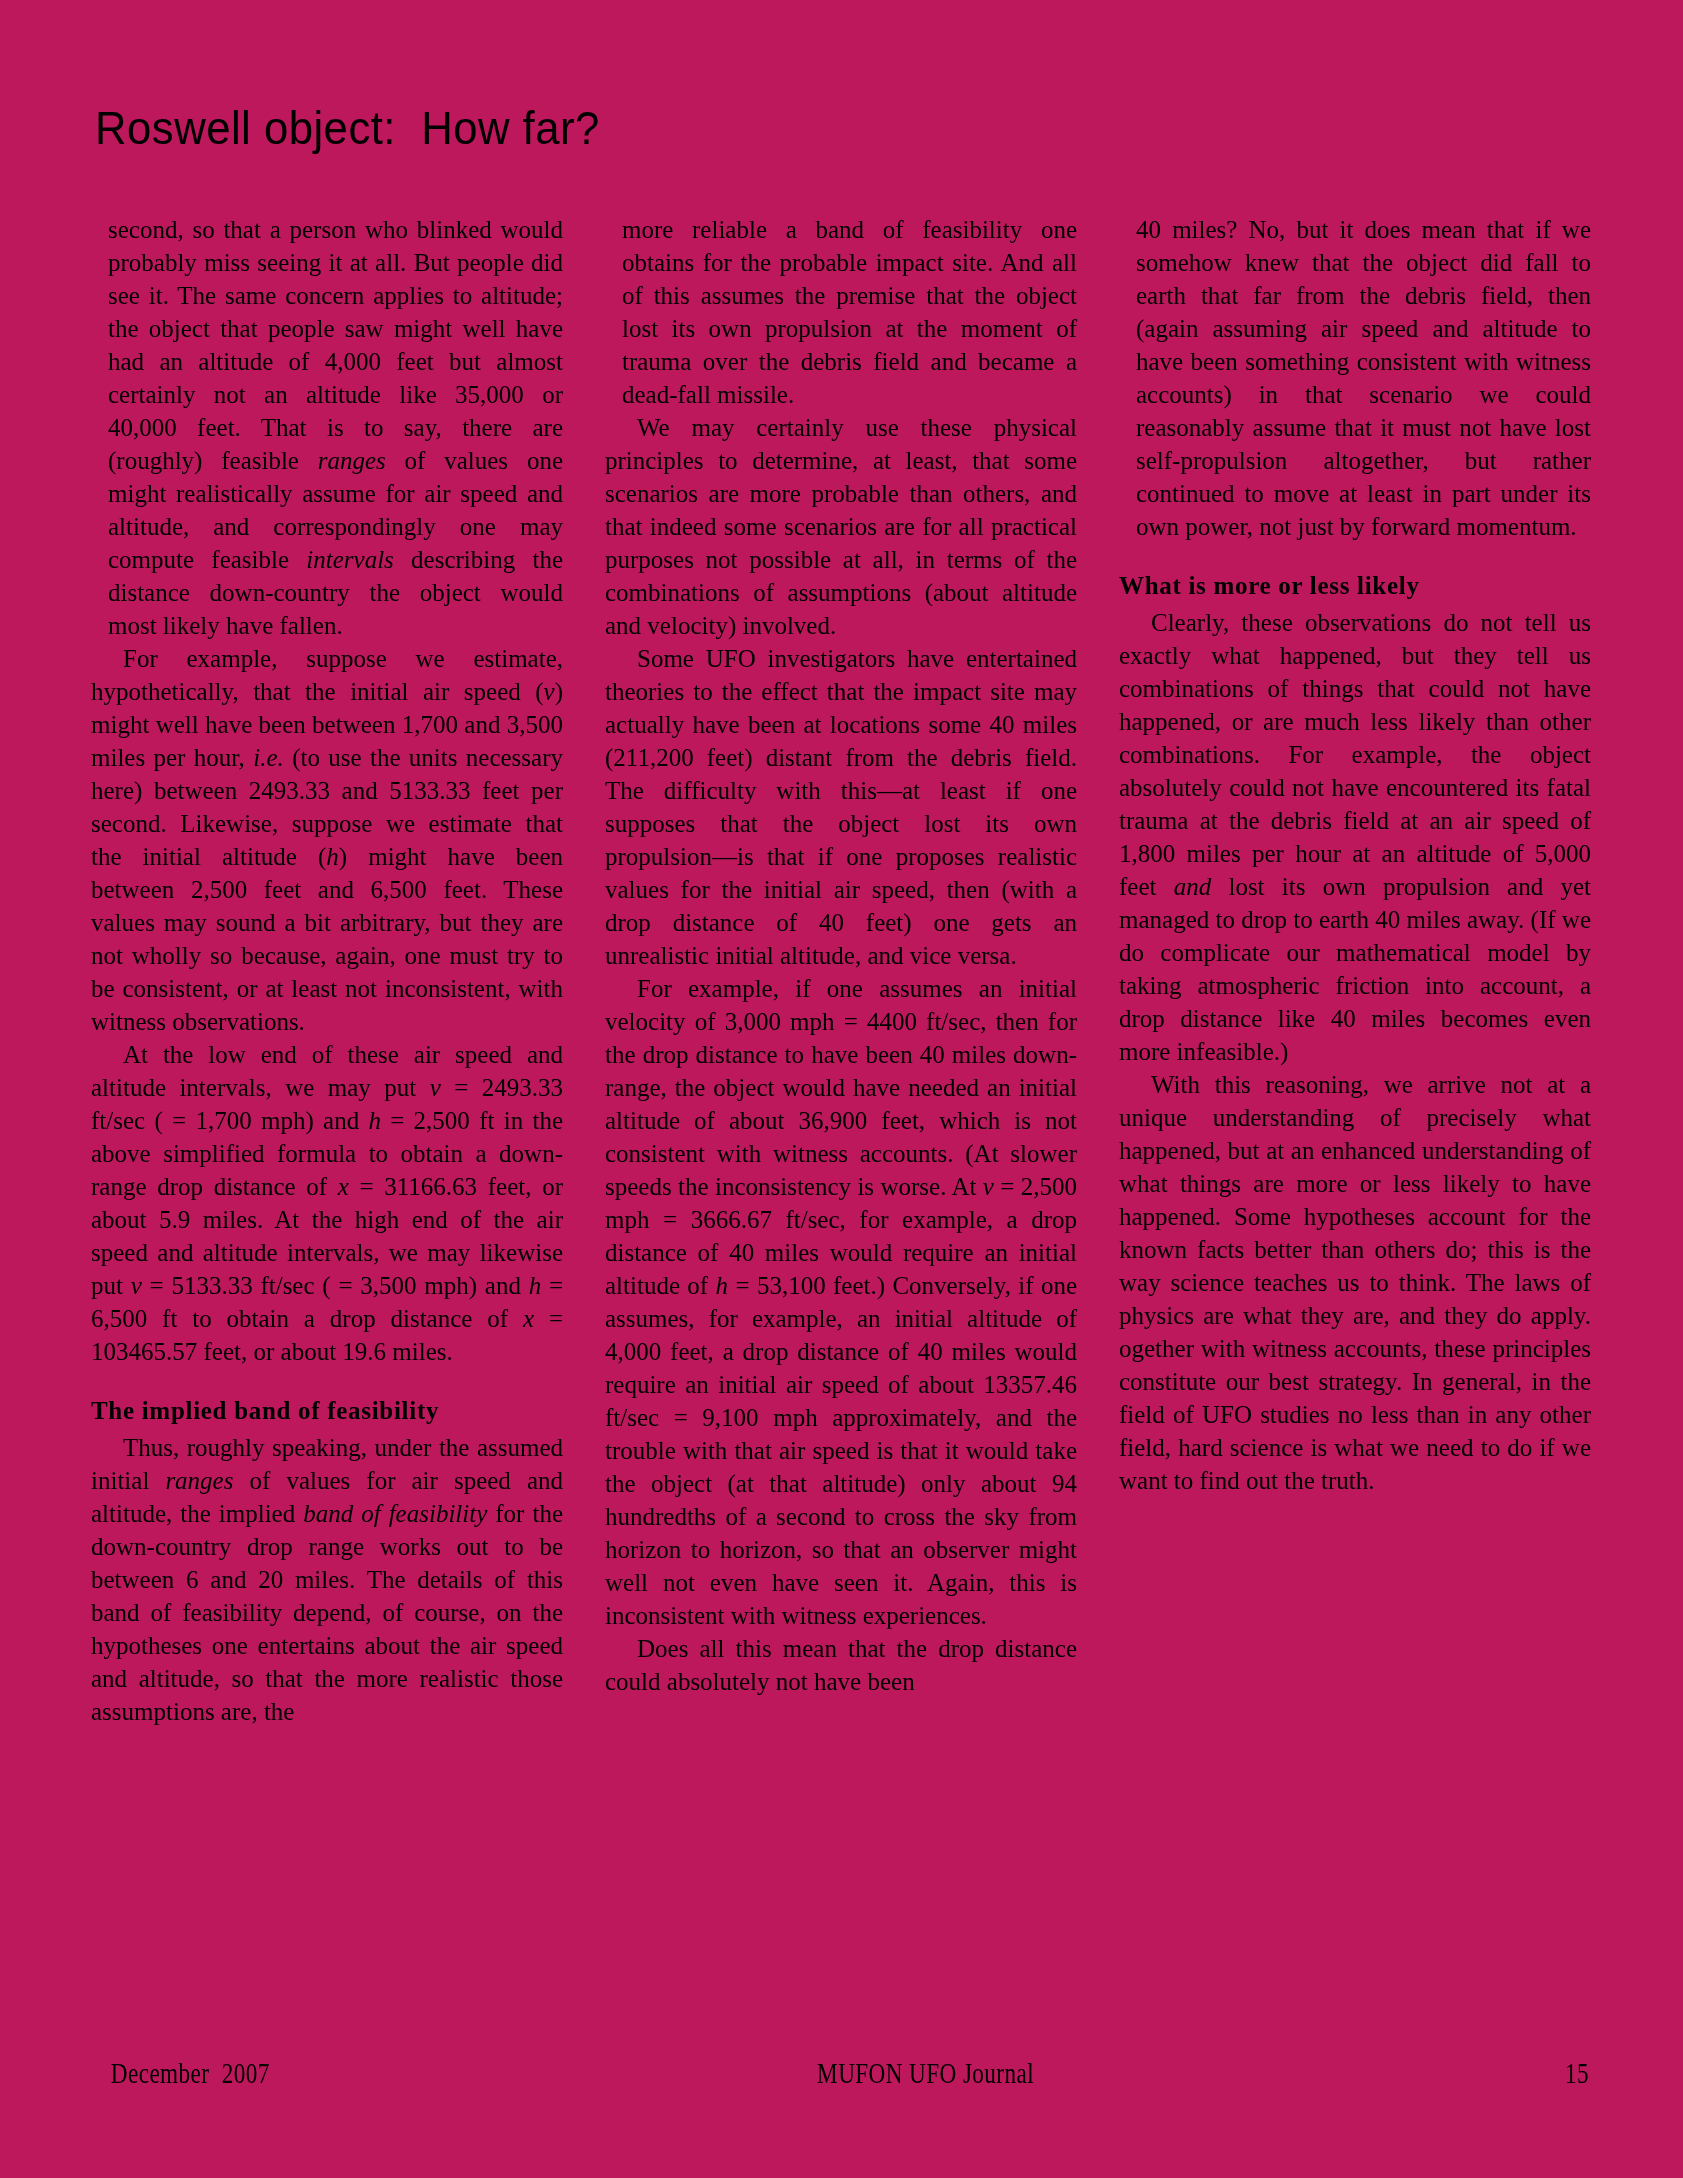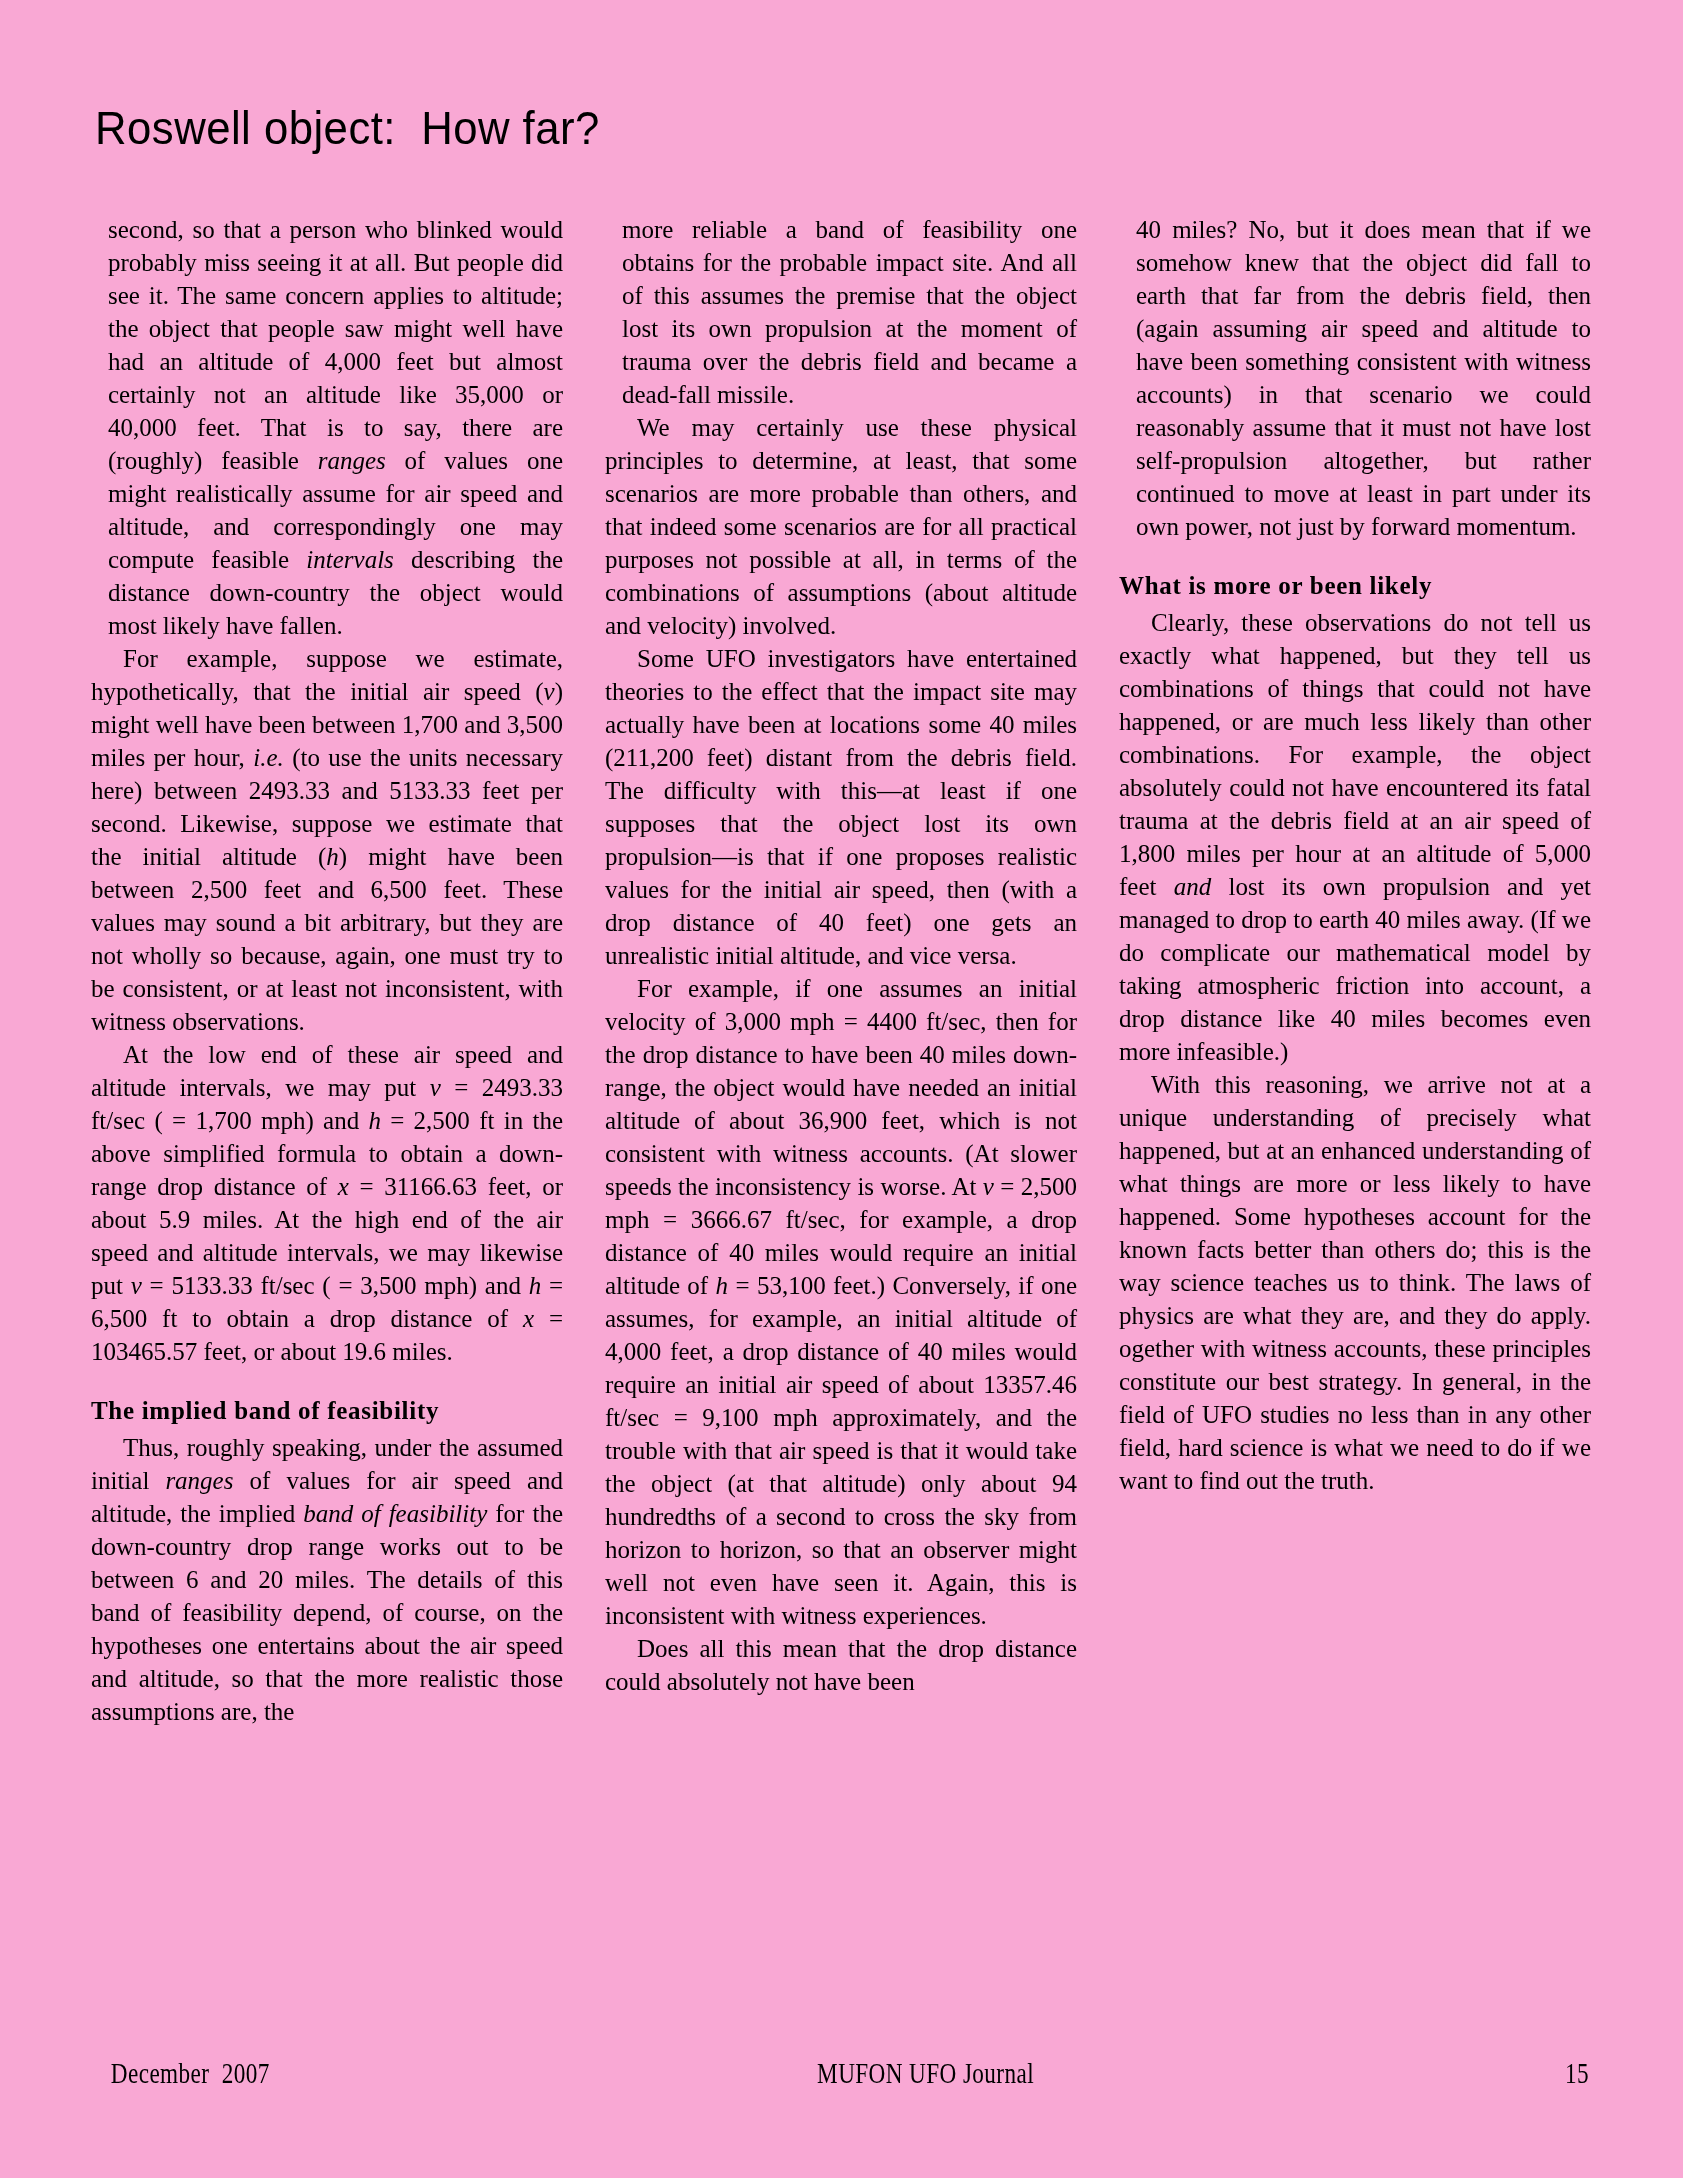--- a/index.html
+++ b/index.html
@@ -4,21 +4,21 @@
 <style>
   html, body {
     margin: 0;
     padding: 0;
     background: #ffffff;
   }
   .page {
     position: relative;
     width: 1683px;
     height: 2178px;
-    background: #f9a8d4;
+    background: #be185d;
     box-sizing: border-box;
     padding: 8px;
     overflow: hidden;
     font-family: "Liberation Serif", "DejaVu Serif", serif;
     color: #000000;
   }
 
   
   .masthead {
     position: absolute;
@@ -142,21 +142,21 @@
     <div class="col">
       <p class="noindent">more reliable a band of feasibility one obtains for the probable impact site. And all of this assumes the premise that the object lost its own propulsion at the moment of trauma over the debris field and became a dead-fall missile.</p>
       <p class="indent">We may certainly use these physical principles to determine, at least, that some scenarios are more probable than others, and that indeed some scenarios are for all practical purposes not possible at all, in terms of the combinations of assumptions (about altitude and velocity) involved.</p>
       <p class="indent">Some UFO investigators have entertained theories to the effect that the impact site may actually have been at locations some 40 miles (211,200 feet) distant from the debris field. The difficulty with this—at least if one supposes that the object lost its own propulsion—is that if one proposes realistic values for the initial air speed, then (with a drop distance of 40 feet) one gets an unrealistic initial altitude, and vice versa.</p>
       <p class="indent">For example, if one assumes an initial velocity of 3,000 mph = 4400 ft/sec, then for the drop distance to have been 40 miles down-range, the object would have needed an initial altitude of about 36,900 feet, which is not consistent with witness accounts. (At slower speeds the inconsistency is worse.  At <em class="v">v</em> = 2,500 mph = 3666.67 ft/sec, for example, a drop distance of 40 miles would require an initial altitude of <em class="v">h</em> = 53,100 feet.) Conversely, if one assumes, for example, an initial altitude of 4,000 feet, a drop distance of 40 miles would require an initial air speed of about 13357.46 ft/sec = 9,100 mph approximately, and the trouble with that air speed is that it would take the object (at that altitude) only about 94 hundredths of a second to cross the sky from horizon to horizon, so that an observer might well not even have seen it.  Again, this is inconsistent with witness experiences.</p>
       <p class="indent">Does all this mean that the drop distance could absolutely not have been</p>
     </div>
 
     <div class="col">
       <p class="noindent">40 miles?  No, but it does mean that if we somehow knew that the object did fall to earth that far from the debris field, then (again assuming air speed and altitude to have been something consistent with witness accounts) in that scenario we could reasonably assume that it must not have lost self-propulsion altogether, but rather continued to move at least in part under its own power, not just by forward momentum.</p>
-      <h2>What is more or been likely</h2>
+      <h2>What is more or less likely</h2>
       <p class="indent">Clearly, these observations do not tell us exactly what happened, but they tell us combinations of things that could not have happened, or are much less likely than other combinations. For example, the object absolutely could not have encountered its fatal trauma at the debris field at an air speed of 1,800 miles per hour at an altitude of 5,000 feet <em class="v">and</em> lost its own propulsion and yet managed to drop to earth 40 miles away. (If we do complicate our mathematical model by taking atmospheric friction into account, a drop distance like 40 miles becomes even more infeasible.)</p>
       <p class="indent">With this reasoning, we arrive not at a unique understanding of precisely what happened, but at an enhanced understanding of what things are more or less  likely to have happened. Some hypotheses account for the known facts better than others do; this is the way science teaches us to think. The laws of physics are what they are, and they do apply.  ogether with witness accounts, these principles constitute our best strategy. In general, in the field of UFO studies no less than in any other field, hard science is what we need to do if we want to find out the truth.</p>
     </div>
 
   </div>
 
   <div class="footer">
     <span class="f-left">December  2007</span>
     <span class="f-center">MUFON UFO Journal</span>
     <span class="f-right">15</span>

